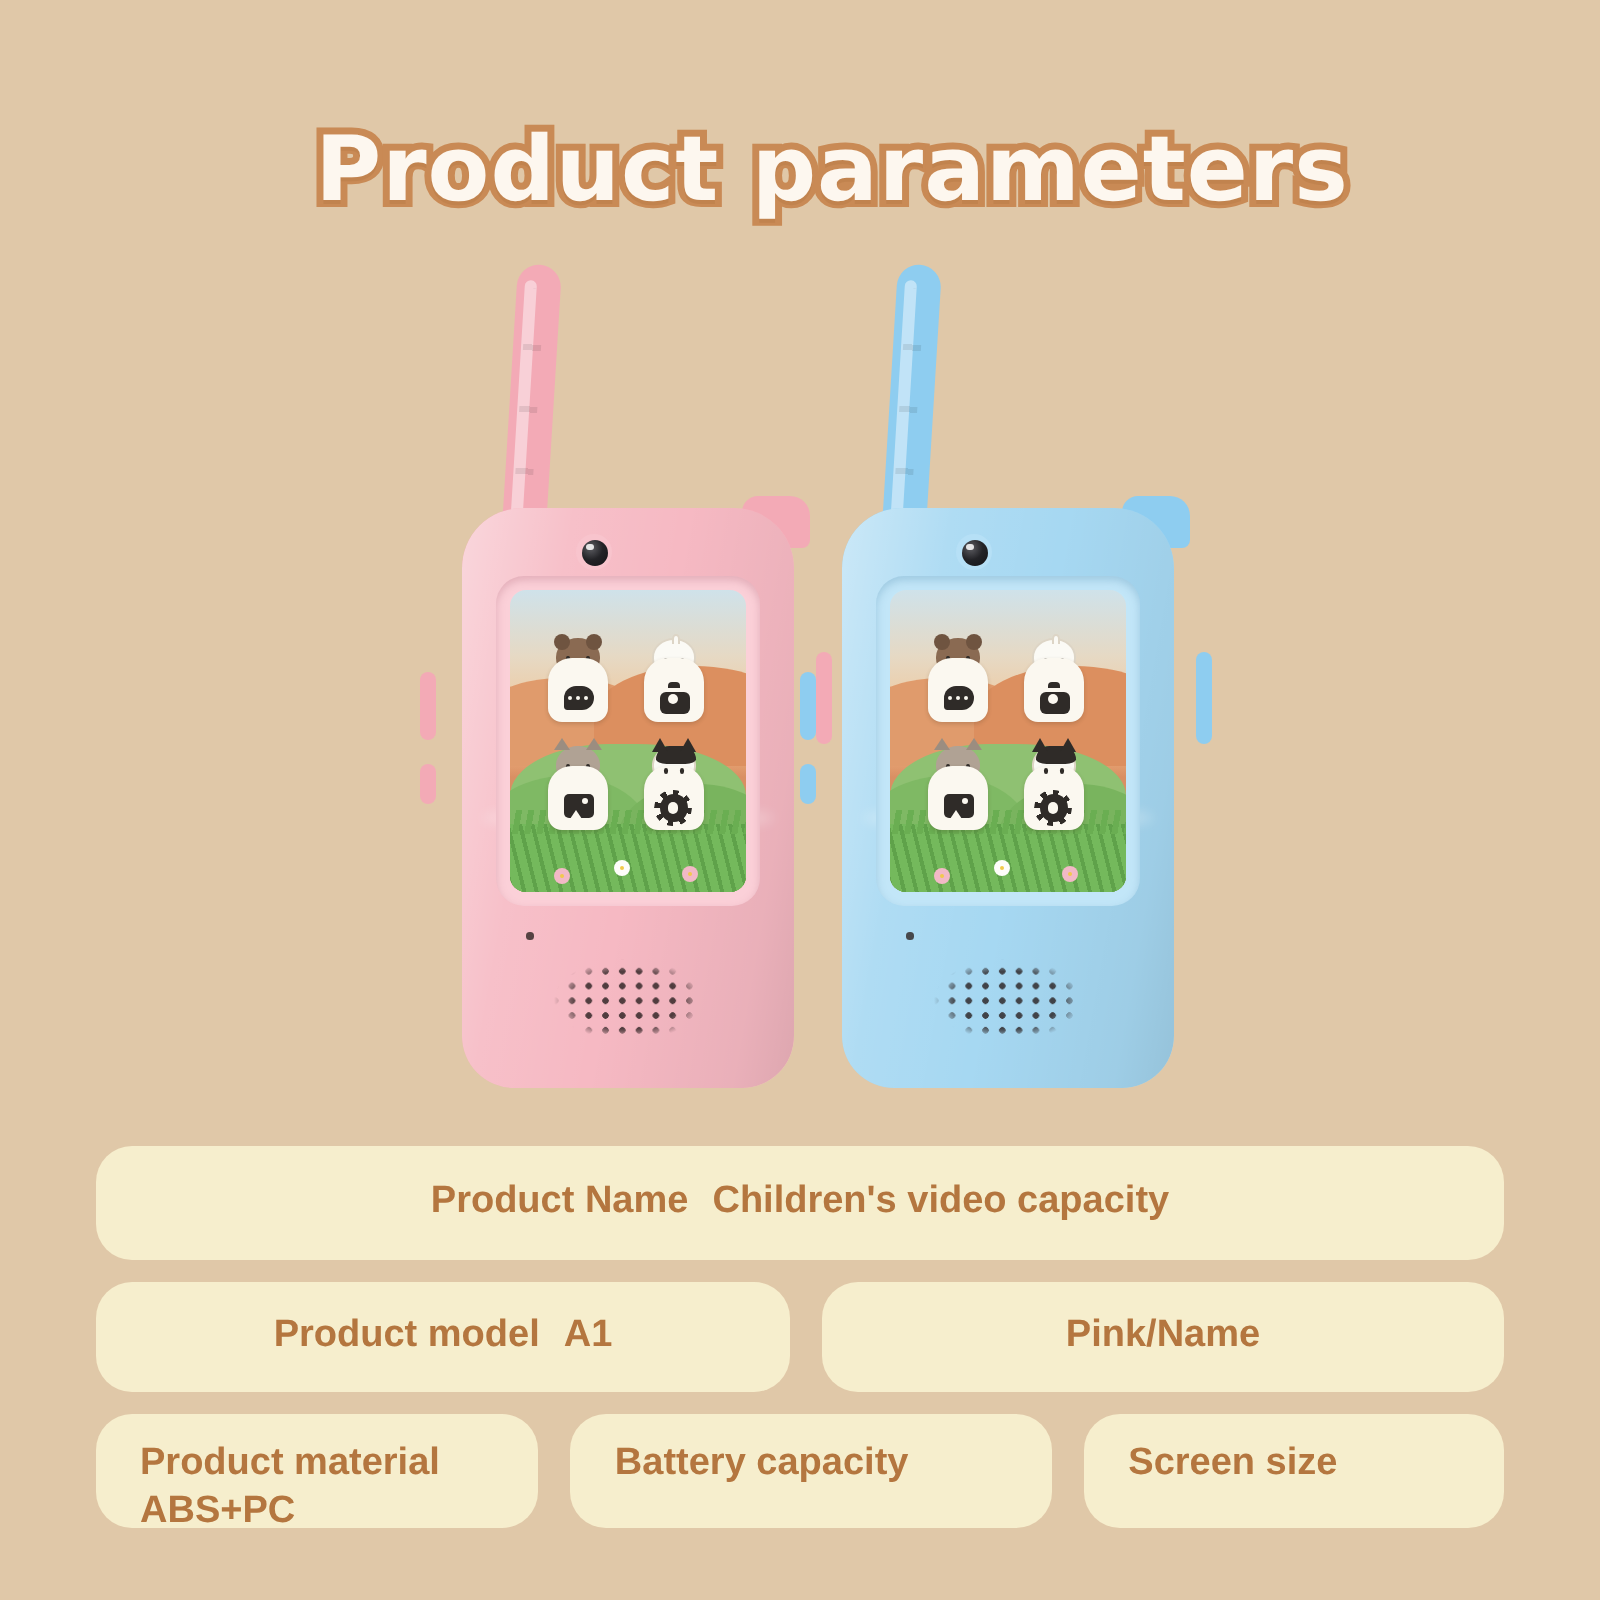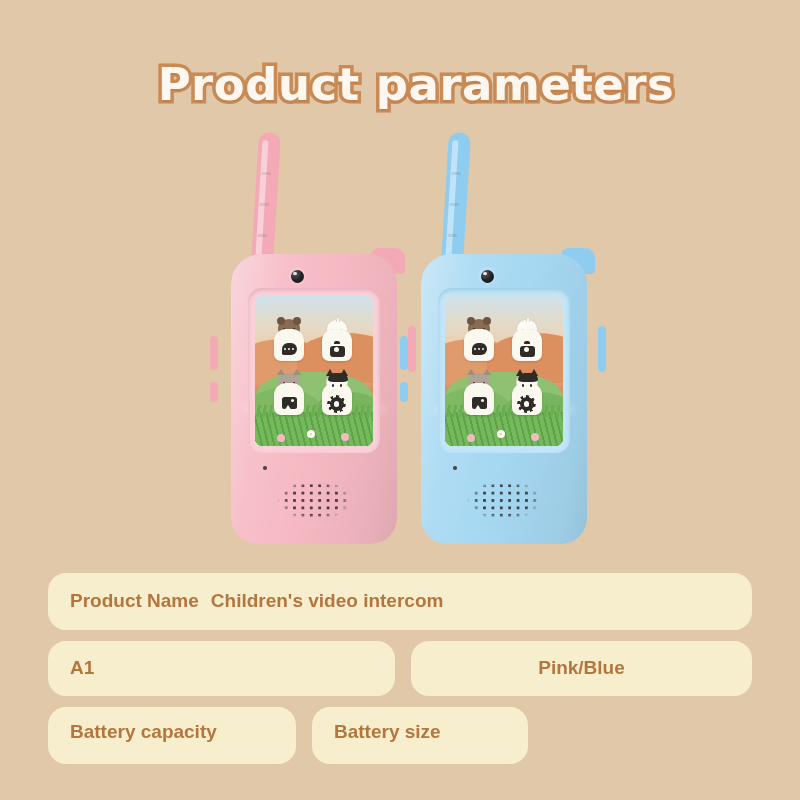--- a/index.html
+++ b/index.html
@@ -530,20 +530,21 @@
     background: #f6eecd;
     border-radius: 18px;
     padding: 13px 22px;
     color: #b4763f;
     font-size: 19px;
     font-weight: 700;
     line-height: 1.28;
     font-family: "Liberation Sans", sans-serif;
     display: flex;
     align-items: center;
+    justify-content: center;
   }
   .pill-stack { display: block; }
   .pill-line { display: block; white-space: nowrap; }
   #pill-name { width: 100%; height: 57px; }
   #pill-model { width: 347px; height: 55px; }
   #pill-color { width: 341px; height: 55px; justify-content: center; }
   #pill-material { width: 228px; height: 57px; }
   #pill-battery { width: 248px; height: 57px; }
   #pill-screen { width: 216px; height: 57px; }
   .pill .label { margin-right: 12px; }
@@ -771,34 +772,39 @@
       <div class="grille"></div>
     </div>
   </div>
 </div>
 
 <div id="specs">
 
   <div class="spec-row">
     <div class="pill" id="pill-name">
       <span class="label">Product Name</span>
-      <span class="value">Children's video intercom</span>
+      <span class="value">Children's video capacity</span>
     </div>
   </div>
 
   <div class="spec-row">
     <div class="pill" id="pill-model">
+      <span class="label">Product model</span>
       <span class="value">A1</span>
     </div>
     <div class="pill" id="pill-color">
-      <span class="value">Pink/Blue</span>
+      <span class="value">Pink/Name</span>
     </div>
   </div>
 
   <div class="spec-row">
+    <div class="pill pill-stack" id="pill-material">
+      <span class="pill-line">Product material</span>
+      <span class="pill-line">ABS+PC</span>
+    </div>
     <div class="pill pill-stack" id="pill-battery">
       <span class="pill-line">Battery capacity</span>
     </div>
     <div class="pill pill-stack" id="pill-screen">
-      <span class="pill-line">Battery size</span>
+      <span class="pill-line">Screen size</span>
     </div>
   </div>
 </div>
 
 </body></html>

